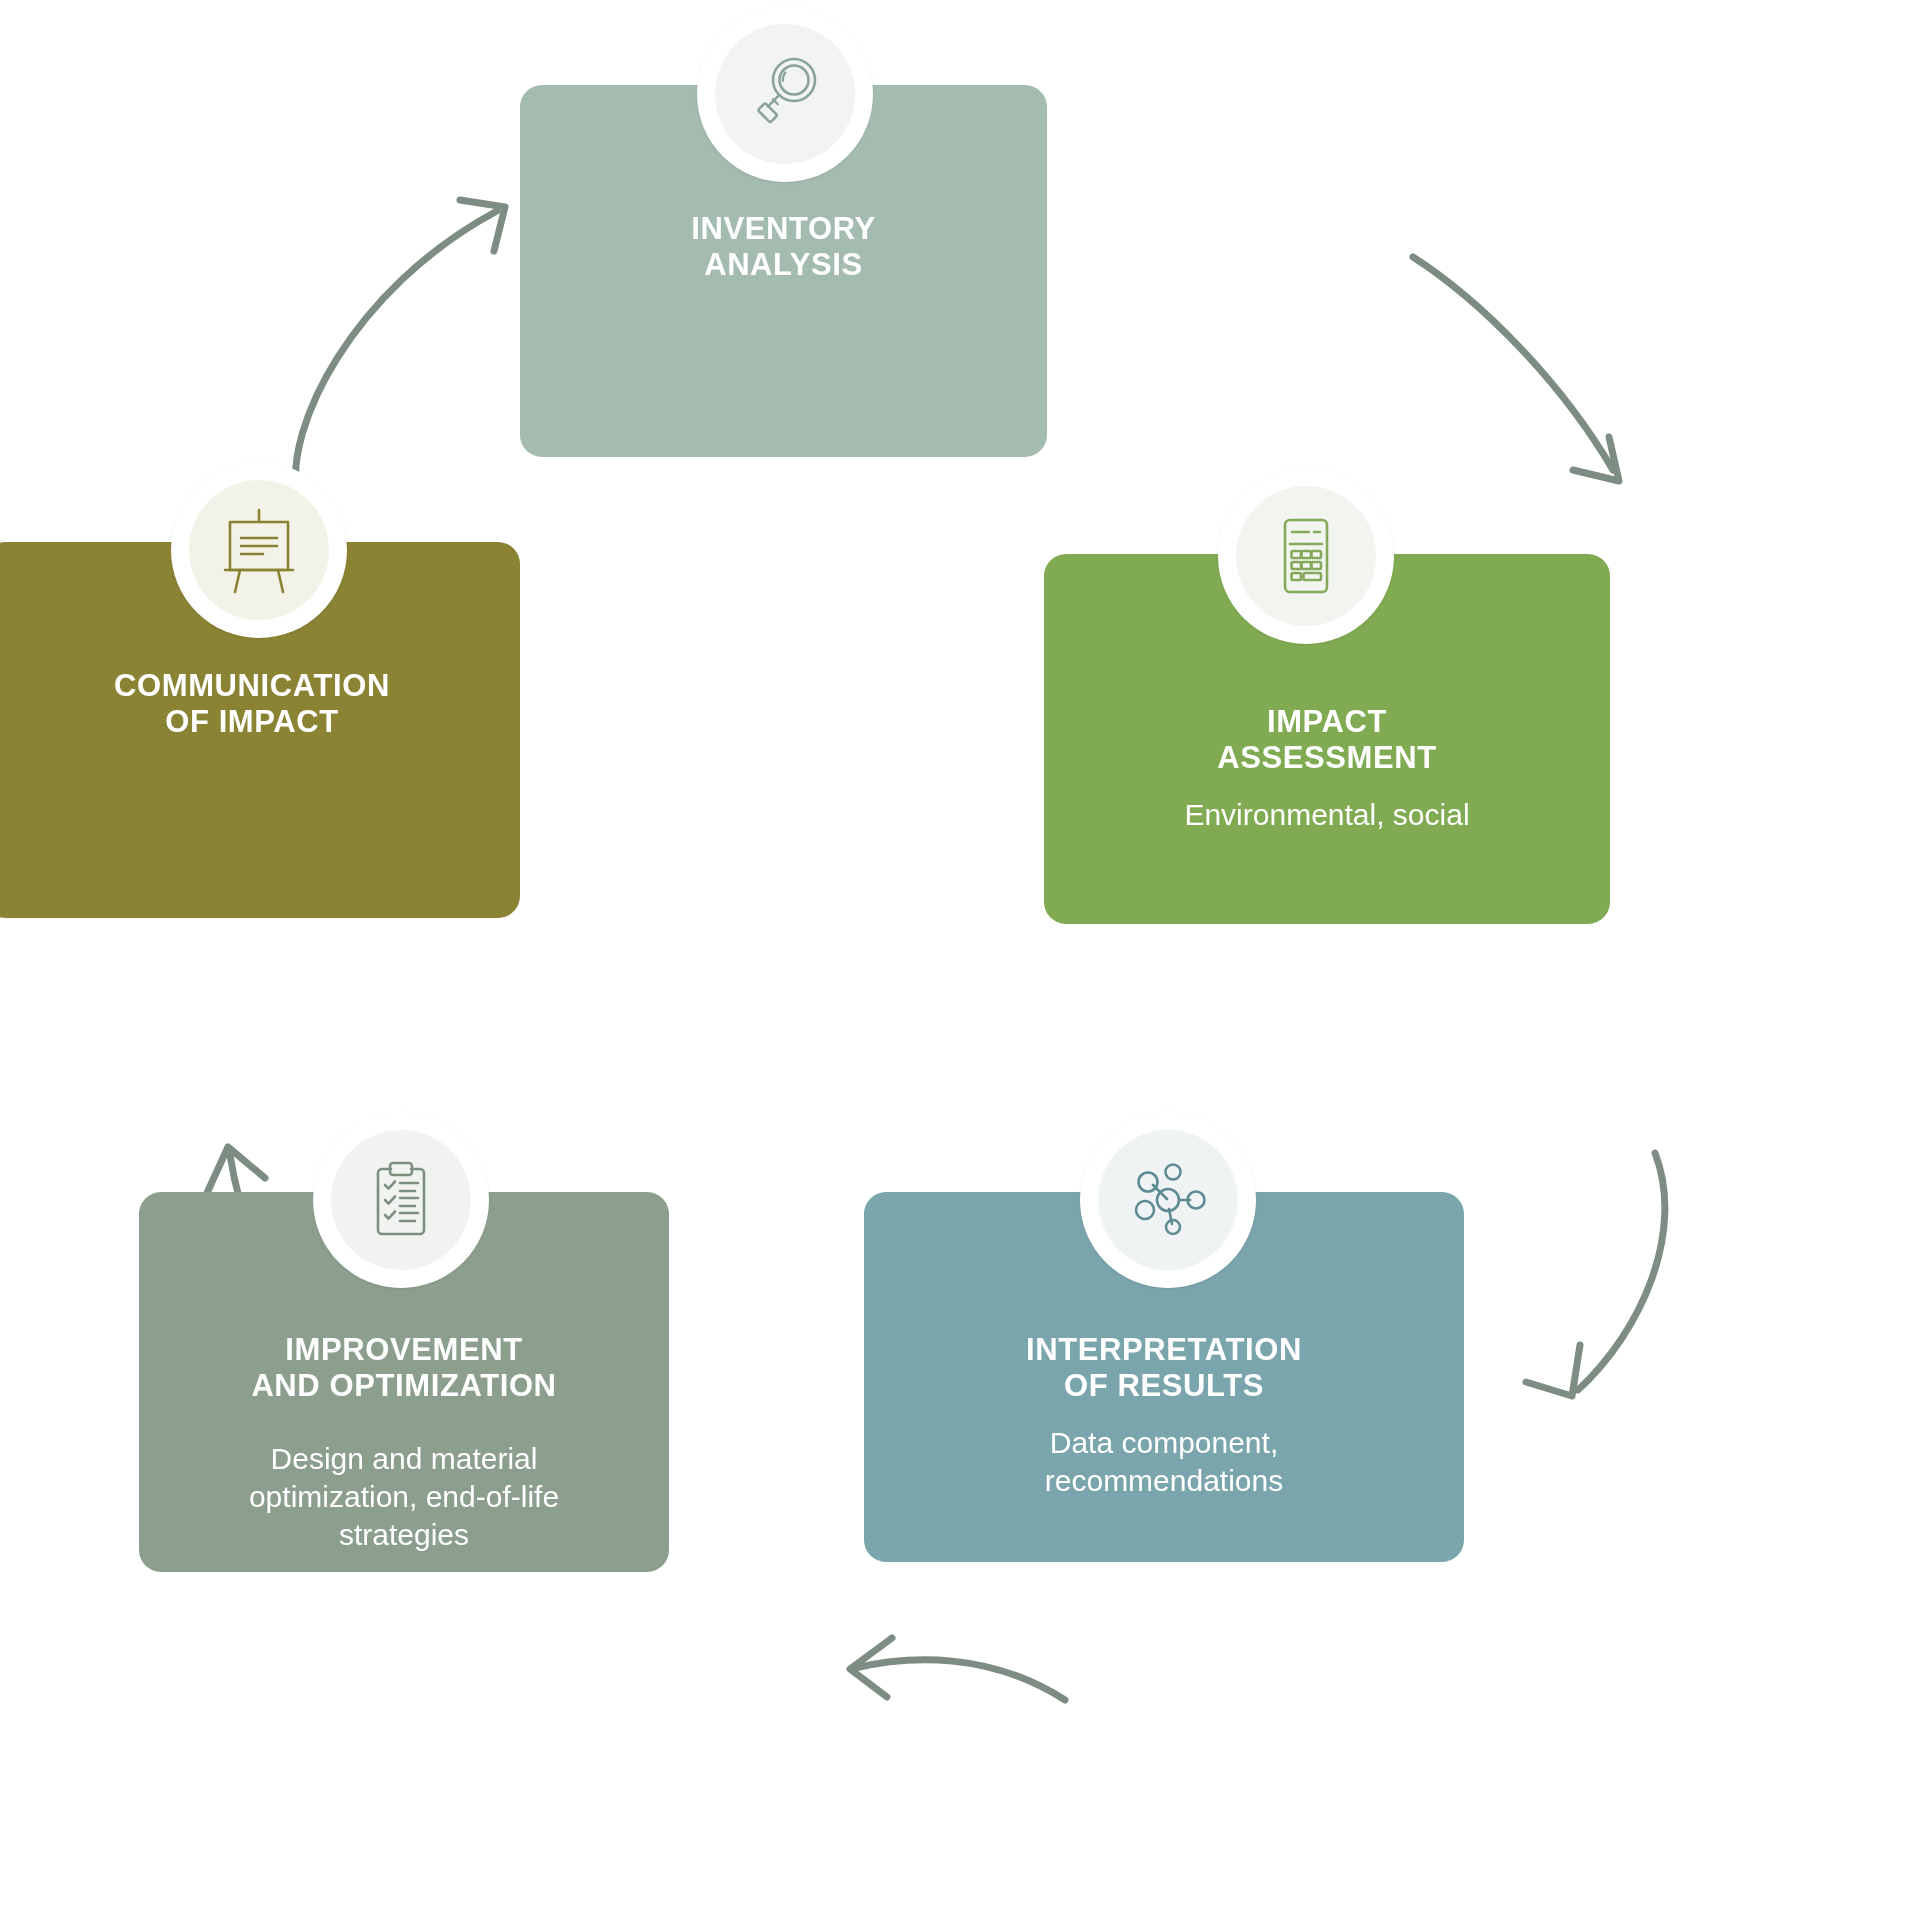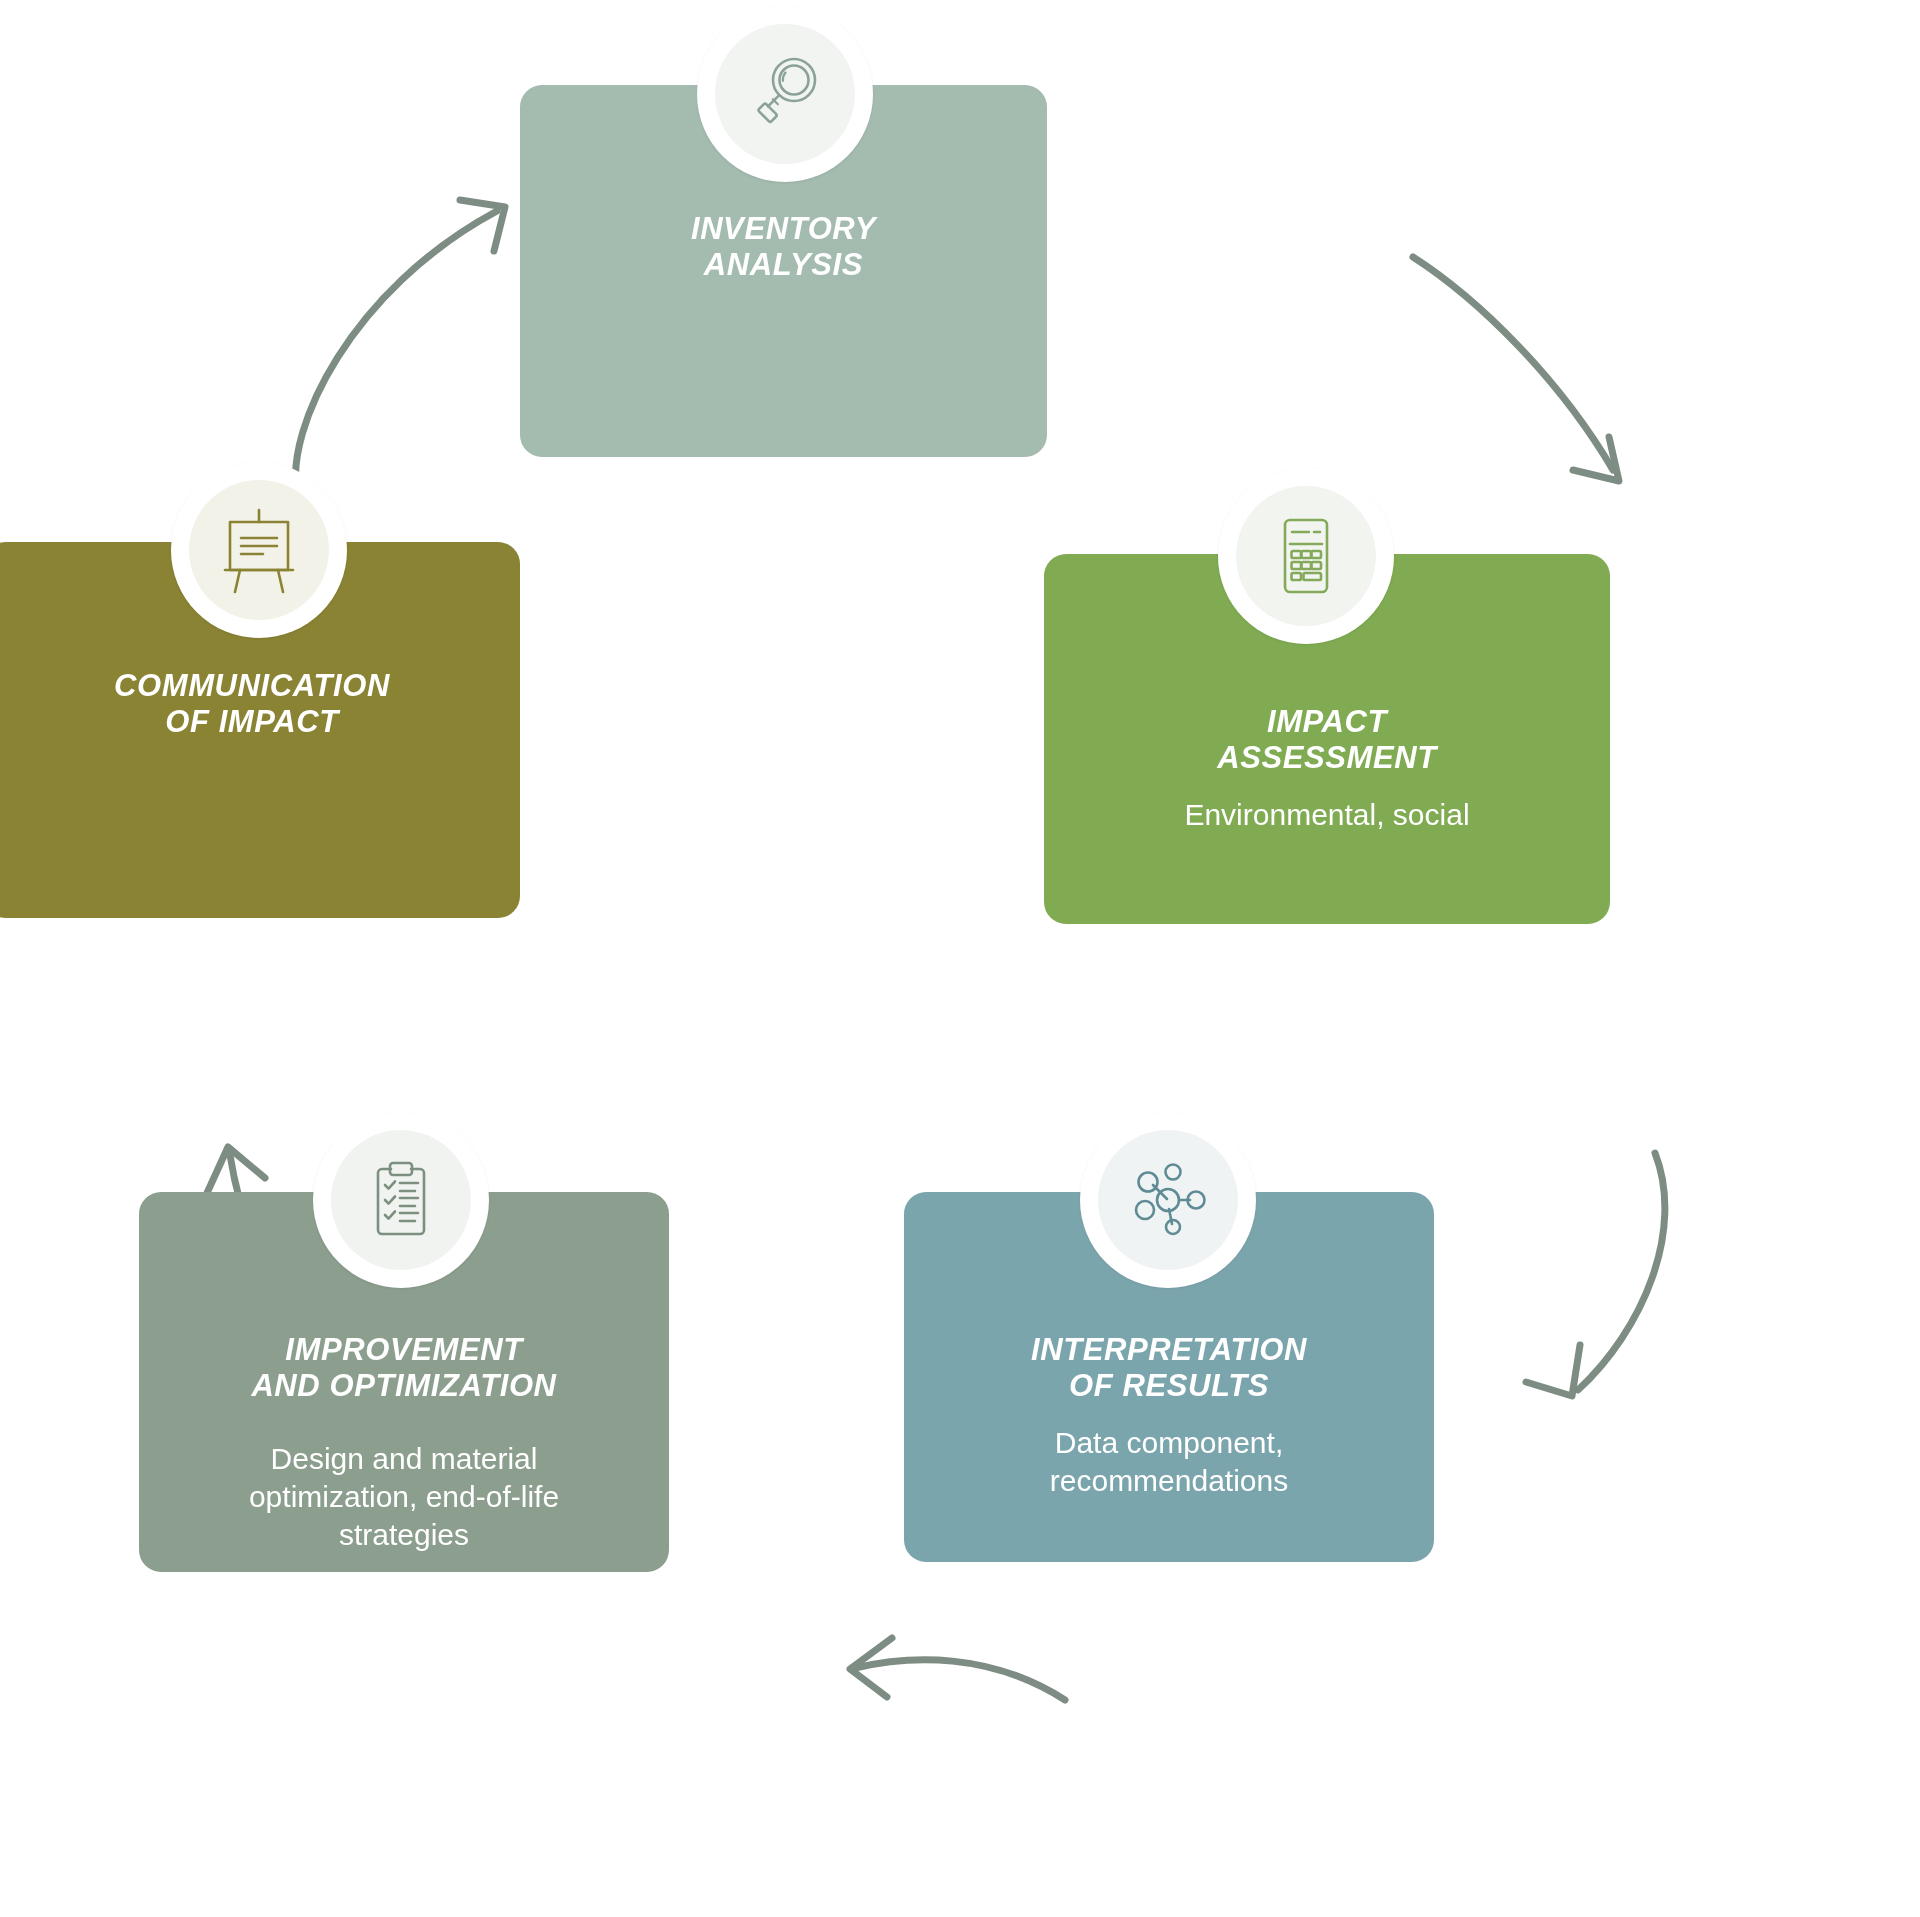--- a/index.html
+++ b/index.html
@@ -9,35 +9,35 @@
        -webkit-font-smoothing:antialiased;}
 
   #stage{position:absolute;left:0;top:0;width:1920px;height:1917px;}
 
   .arrows{position:absolute;left:0;top:0;width:1920px;height:1917px;z-index:1;pointer-events:none;}
 
   .box{position:absolute;border-radius:22px;box-sizing:border-box;z-index:2;
        display:flex;flex-direction:column;align-items:center;}
   .box .title{
        color:#ffffff;font-weight:bold;font-size:31px;line-height:1.16;
-       text-align:center;letter-spacing:0.6px;white-space:pre-line;font-style:italic;}
+       text-align:center;letter-spacing:0.6px;white-space:pre-line;}
   .box .desc{
        color:#ffffff;font-weight:normal;font-size:30px;line-height:1.26;
        text-align:center;white-space:pre-line;margin-top:20px;}
 
   
   .badge{position:absolute;z-index:3;border-radius:50%;background:#ffffff;
          display:flex;align-items:center;justify-content:center;
          box-shadow:0 1px 3px rgba(0,0,0,0.07);}
   .badge .inner{border-radius:50%;display:flex;align-items:center;justify-content:center;}
 
   
   #box-inventory{left:520px;top:85px;width:527px;height:372px;padding-top:126px;}
   #box-impact   {left:1044px;top:554px;width:566px;height:370px;padding-top:150px;}
-  #box-interpret{left:904px;top:1192px;width:530px;height:370px;padding-top:140px;}
+  #box-interpret{left:864px;top:1192px;width:600px;height:370px;padding-top:140px;}
   #box-improve  {left:139px;top:1192px;width:530px;height:380px;padding-top:140px;gap:16px;}
   #box-comm     {left:-16px;top:542px;width:536px;height:376px;padding-top:126px;}
 
   
   #badge-inventory{left:697px;top:6px;width:176px;height:176px;}
   #badge-inventory .inner{width:140px;height:140px;background:#f1f4f1;}
   #badge-impact{left:1218px;top:468px;width:176px;height:176px;}
   #badge-impact .inner{width:140px;height:140px;background:#f2f4ef;}
   #badge-interpret{left:1080px;top:1112px;width:176px;height:176px;}
   #badge-interpret .inner{width:140px;height:140px;background:#eff3f4;}

